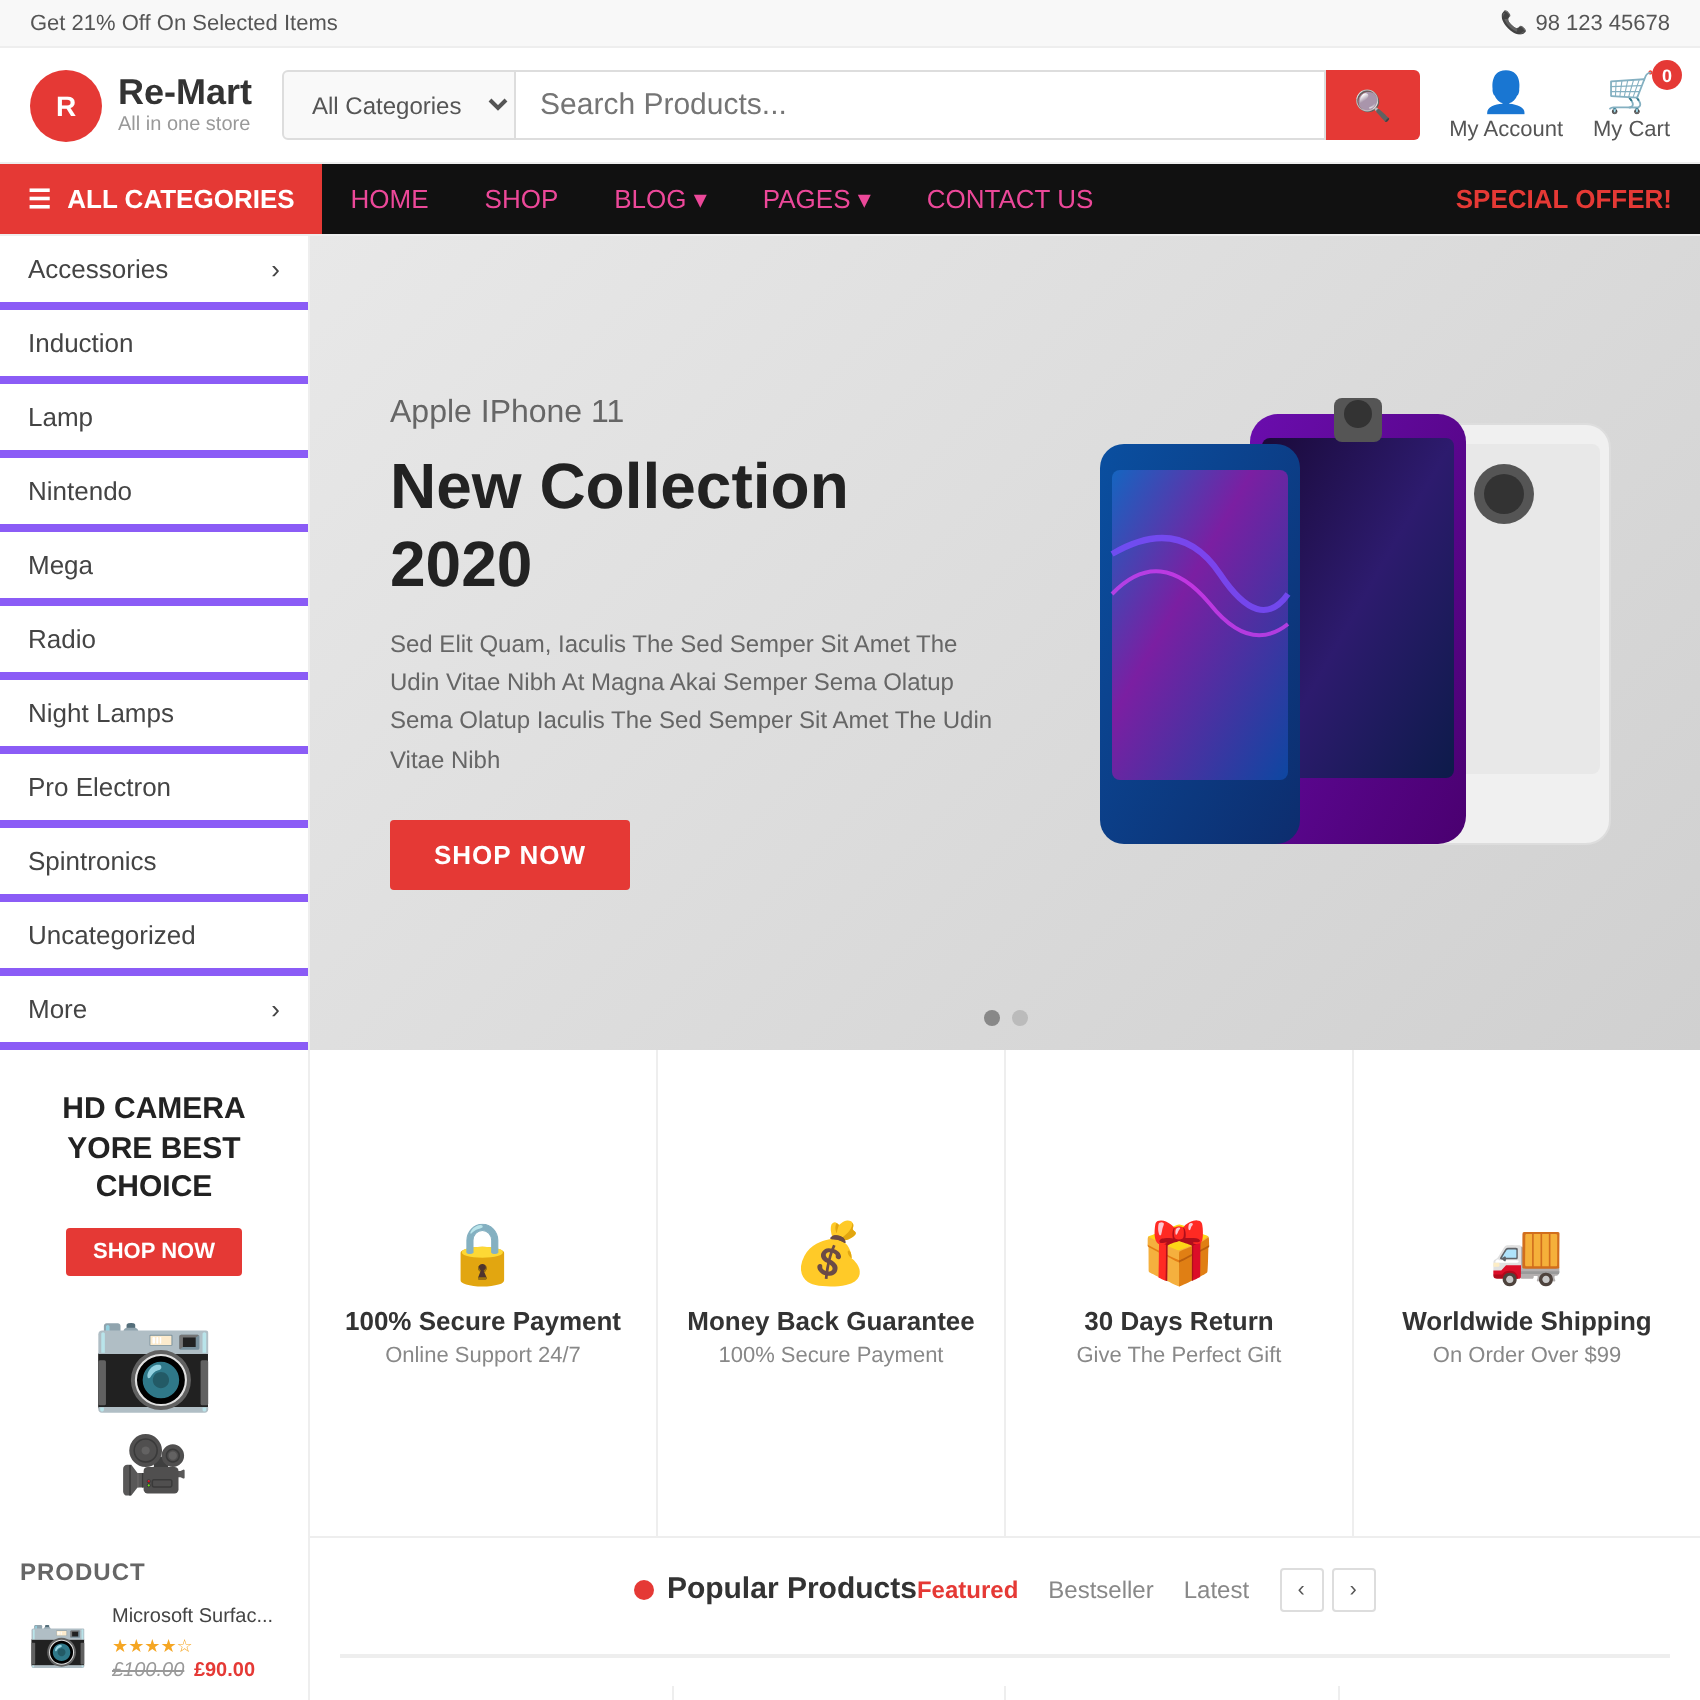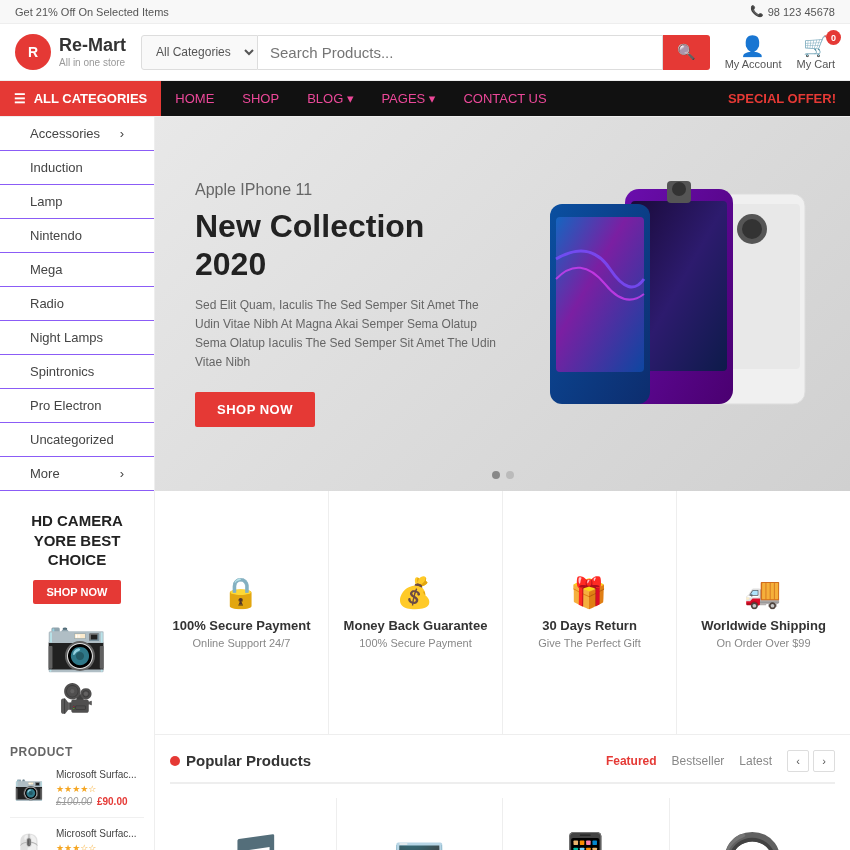--- a/index.html
+++ b/index.html
@@ -30,21 +30,21 @@
     .nav-categories { background: #e53935; display: flex; align-items: center; gap: 8px; padding: 10px 14px; color: #fff; font-weight: bold; font-size: 13px; cursor: pointer; min-width: 150px; }
     .nav-menu { display: flex; align-items: center; flex: 1; }
     .nav-item { color: #ec4899; padding: 10px 14px; font-size: 13px; cursor: pointer; display: flex; align-items: center; gap: 3px; }
     .nav-special { margin-left: auto; padding: 10px 14px; color: #e53935; font-size: 13px; font-weight: bold; cursor: pointer; }
 
     
     .main-content { display: flex; background: #fff; border-top: 1px solid #eee; }
 
     
     .sidebar { width: 155px; background: #fff; border-right: 1px solid #eee; flex-shrink: 0; }
-    .sidebar-item { padding: 9px 30px; font-size: 13px; color: #444; cursor: pointer; display: flex; justify-content: space-between; align-items: center; border-bottom: 1px solid #8b5cf6; }
+    .sidebar-item { padding: 9px 14px; font-size: 13px; color: #444; cursor: pointer; display: flex; justify-content: space-between; align-items: center; border-bottom: 4px solid #8b5cf6; }
 
     
     .hero { flex: 1; background: linear-gradient(135deg, #e8e8e8 0%, #d0d0d0 100%); position: relative; overflow: hidden; min-height: 295px; display: flex; align-items: center; }
     .hero-content { padding: 30px 40px; z-index: 2; position: relative; max-width: 55%; }
     .hero-subtitle { font-size: 16px; color: #666; margin-bottom: 8px; }
     .hero-title { font-size: 32px; font-weight: bold; color: #222; margin-bottom: 12px; line-height: 1.2; }
     .hero-desc { font-size: 12px; color: #666; margin-bottom: 20px; line-height: 1.6; }
     .hero-btn { background: #e53935; color: #fff; border: none; padding: 10px 22px; font-size: 13px; font-weight: bold; cursor: pointer; border-radius: 2px; letter-spacing: 0.5px; }
     .hero-image { position: absolute; right: 20px; top: 10px; bottom: 10px; width: 300px; display: flex; align-items: center; justify-content: center; }
     .hero-dots { position: absolute; bottom: 12px; left: 50%; transform: translateX(-50%); display: flex; gap: 6px; }
@@ -63,21 +63,21 @@
     
     .features { flex: 1; display: flex; border-bottom: 1px solid #eee; }
     .feature-item { flex: 1; display: flex; flex-direction: column; align-items: center; justify-content: center; padding: 18px 10px; border-right: 1px solid #eee; text-align: center; }
     .feature-item:last-child { border-right: none; }
     .feature-icon { font-size: 30px; margin-bottom: 8px; }
     .feature-title { font-size: 13px; font-weight: bold; color: #333; margin-bottom: 4px; }
     .feature-sub { font-size: 11px; color: #888; }
 
     
     .popular-section { background: #fff; padding: 15px; }
-    .section-header { display: flex; align-items: center; justify-content: space-between; margin-bottom: 14px; border-bottom: 2px solid #eee; padding-bottom: 10px; }
+    .section-header { display: flex; align-items: center; justify-content: center; margin-bottom: 14px; border-bottom: 2px solid #eee; padding-bottom: 21px; }
     .section-title { display: flex; align-items: center; gap: 6px; font-size: 15px; font-weight: bold; color: #333; }
     .section-title-dot { width: 10px; height: 10px; border-radius: 50%; background: #e53935; }
     .section-tabs { display: flex; gap: 15px; align-items: center; }
     .section-tab { font-size: 12px; color: #888; cursor: pointer; }
     .section-tab.active { color: #e53935; font-weight: bold; }
     .nav-arrows { display: flex; gap: 4px; }
     .nav-arrow { width: 22px; height: 22px; border: 1px solid #ddd; background: #fff; cursor: pointer; display: flex; align-items: center; justify-content: center; font-size: 11px; color: #555; border-radius: 2px; }
 
     
     .product-grid { display: grid; grid-template-columns: repeat(4, 1fr); gap: 1px; background: #eee; }
@@ -168,24 +168,24 @@
     <div class="sidebar-item">
       <span>Mega</span>
     </div>
     <div class="sidebar-item">
       <span>Radio</span>
     </div>
     <div class="sidebar-item">
       <span>Night Lamps</span>
     </div>
     <div class="sidebar-item">
+      <span>Pro Electron</span>
+    </div>
+    <div class="sidebar-item">
       <span>Spintronics</span>
-    </div>
-    <div class="sidebar-item">
-      <span>Pro Electron</span>
     </div>
     <div class="sidebar-item">
       <span>Uncategorized</span>
     </div>
     <div class="sidebar-item">
       <span>More</span>
       <span>›</span>
     </div>
   </div>
 

